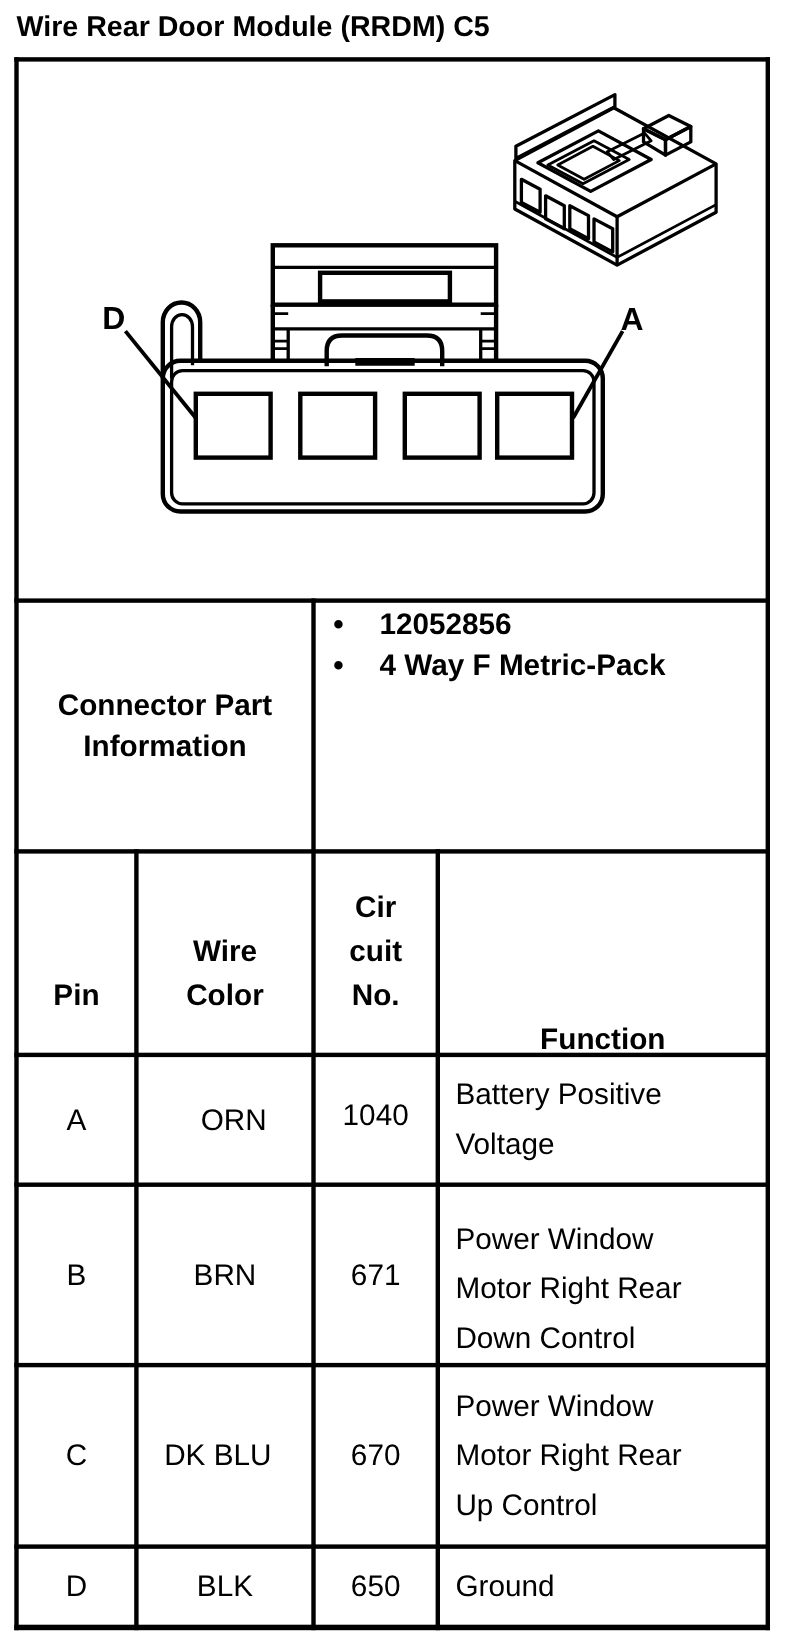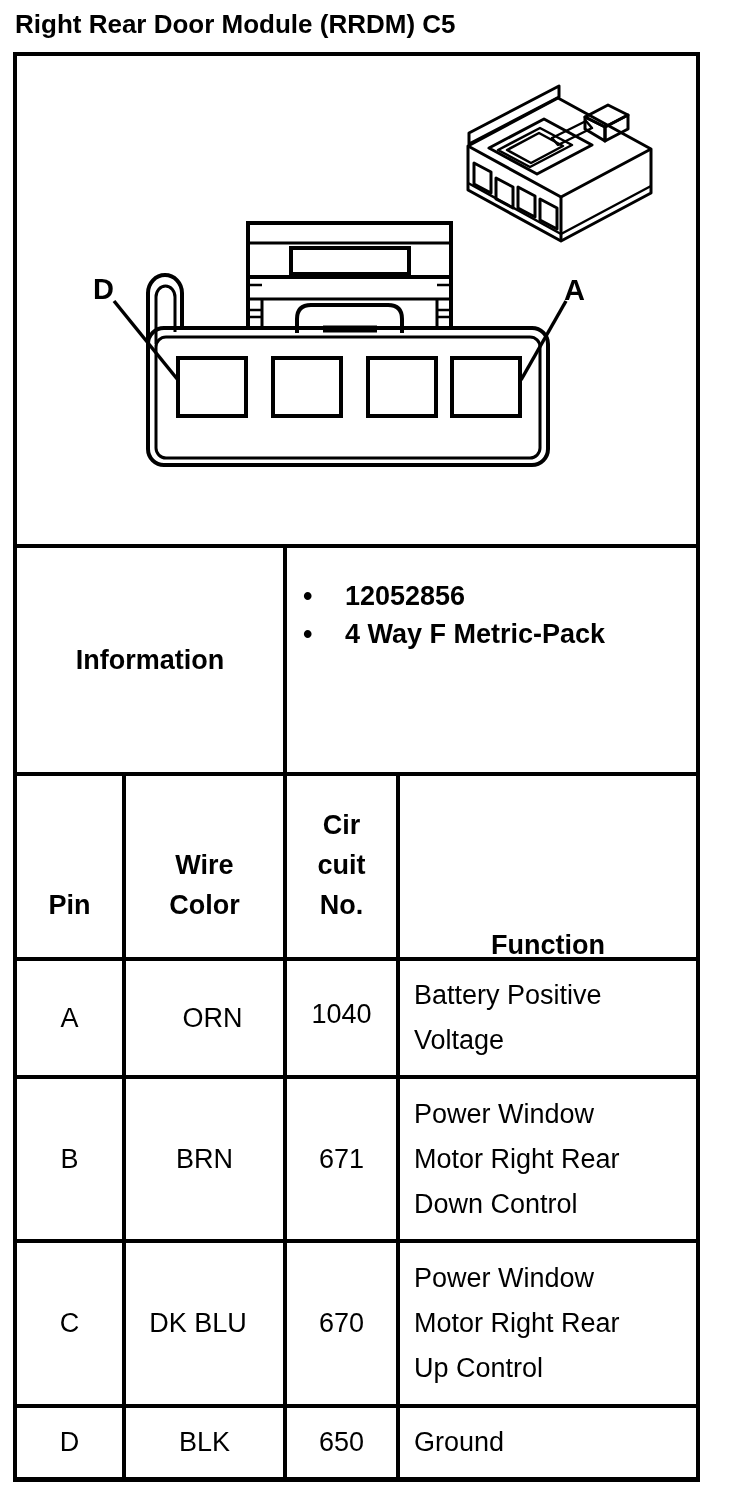--- a/index.html
+++ b/index.html
@@ -13,38 +13,38 @@
   #page-title{
     position:absolute;left:15px;top:9px;width:700px;
     font-size:26px;font-weight:bold;line-height:30px;white-space:nowrap;
   }
   .cell{position:absolute;box-sizing:border-box;font-size:27px;}
   .center-both{display:flex;align-items:center;justify-content:center;}
   .conn-label{
     display:flex;flex-direction:column;align-items:center;justify-content:center;
     font-weight:bold;line-height:37px;text-align:center;
   }
-  .conn-bullets{font-weight:bold;line-height:38px;padding-top:0;margin-top:29px;}
+  .conn-bullets{font-weight:bold;line-height:38px;padding-top:0;}
   .bullet-line{padding-left:16px;white-space:nowrap;}
   .bullet{display:inline-block;width:42px;}
   .cont-line{padding-left:2px;white-space:nowrap;}
   .hdr{
     display:flex;flex-direction:column;align-items:center;justify-content:flex-end;
     padding-bottom:32px;font-weight:bold;line-height:40px;text-align:center;
   }
   .fn-cell{display:flex;flex-direction:column;justify-content:center;}
   .fn-text{width:240px;padding-left:14px;line-height:45px;}
   svg{position:absolute;display:block;}
   svg *{vector-effect:none;}
   .stroke{fill:none;stroke:#000;}
 </style>
 </head>
 <body>
 
-<div id="page-title">Right Rear Door Module (RRDM) C5</div>
+<div id="page-title">Wire Rear Door Module (RRDM) C5</div>
 
 <div>
   <div class="line" style="left:13px;top:52px;width:687px;height:4px;"></div>
   <div class="line" style="left:13px;top:544px;width:687px;height:4px;"></div>
   <div class="line" style="left:13px;top:772px;width:687px;height:4px;"></div>
   <div class="line" style="left:13px;top:957px;width:687px;height:4px;"></div>
   <div class="line" style="left:13px;top:1075px;width:687px;height:4px;"></div>
   <div class="line" style="left:13px;top:1239px;width:687px;height:4px;"></div>
   <div class="line" style="left:13px;top:1404px;width:687px;height:4px;"></div>
   <div class="line" style="left:13px;top:1477px;width:687px;height:5px;"></div>
@@ -102,20 +102,21 @@
 
     <path d="M114,301 L178,380" stroke-width="3.5"></path>
     <path d="M566,301 L521,380" stroke-width="3.5"></path>
   </g>
 
   <text x="93" y="299" font-size="29" font-weight="bold" fill="#000">D</text>
   <text x="564" y="300" font-size="29" font-weight="bold" fill="#000">A</text>
 </svg>
 
 <div class="cell conn-label" style="left:17px;top:548px;width:266px;height:224px;">
+  <div>Connector Part</div>
   <div>Information</div>
 </div>
 
 <div class="cell conn-bullets" style="left:287px;top:548px;width:409px;height:224px;">
   <div class="bullet-line">
     <span class="bullet">•</span><span>12052856</span>
   </div>
   <div class="bullet-line">
     <span class="bullet">•</span><span>4 Way F Metric-Pack</span>
   </div>
@@ -143,21 +144,21 @@
   <div class="cell center-both" style="left:287px;top:961px;width:109px;height:106px;">1040</div>
   <div class="cell fn-cell" style="left:400px;top:961px;width:296px;height:114px;">
     <div class="fn-text">Battery Positive Voltage</div>
   </div>
 </div>
 
 <div>
   <div class="cell center-both" style="left:17px;top:1079px;width:105px;height:160px;">B</div>
   <div class="cell center-both" style="left:126px;top:1079px;width:157px;height:160px;">BRN</div>
   <div class="cell center-both" style="left:287px;top:1079px;width:109px;height:160px;">671</div>
-  <div class="cell fn-cell" style="left:400px;top:1079px;width:296px;height:160px;">
+  <div class="cell fn-cell" style="left:400px;top:1079px;width:296px;height:160px;justify-content:flex-end;">
     <div class="fn-text">Power Window Motor Right Rear Down Control</div>
   </div>
 </div>
 
 <div>
   <div class="cell center-both" style="left:17px;top:1243px;width:105px;height:161px;">C</div>
   <div class="cell center-both" style="left:126px;top:1243px;width:144px;height:161px;">DK BLU</div>
   <div class="cell center-both" style="left:287px;top:1243px;width:109px;height:161px;">670</div>
   <div class="cell fn-cell" style="left:400px;top:1243px;width:296px;height:161px;">
     <div class="fn-text">Power Window Motor Right Rear Up Control</div>

